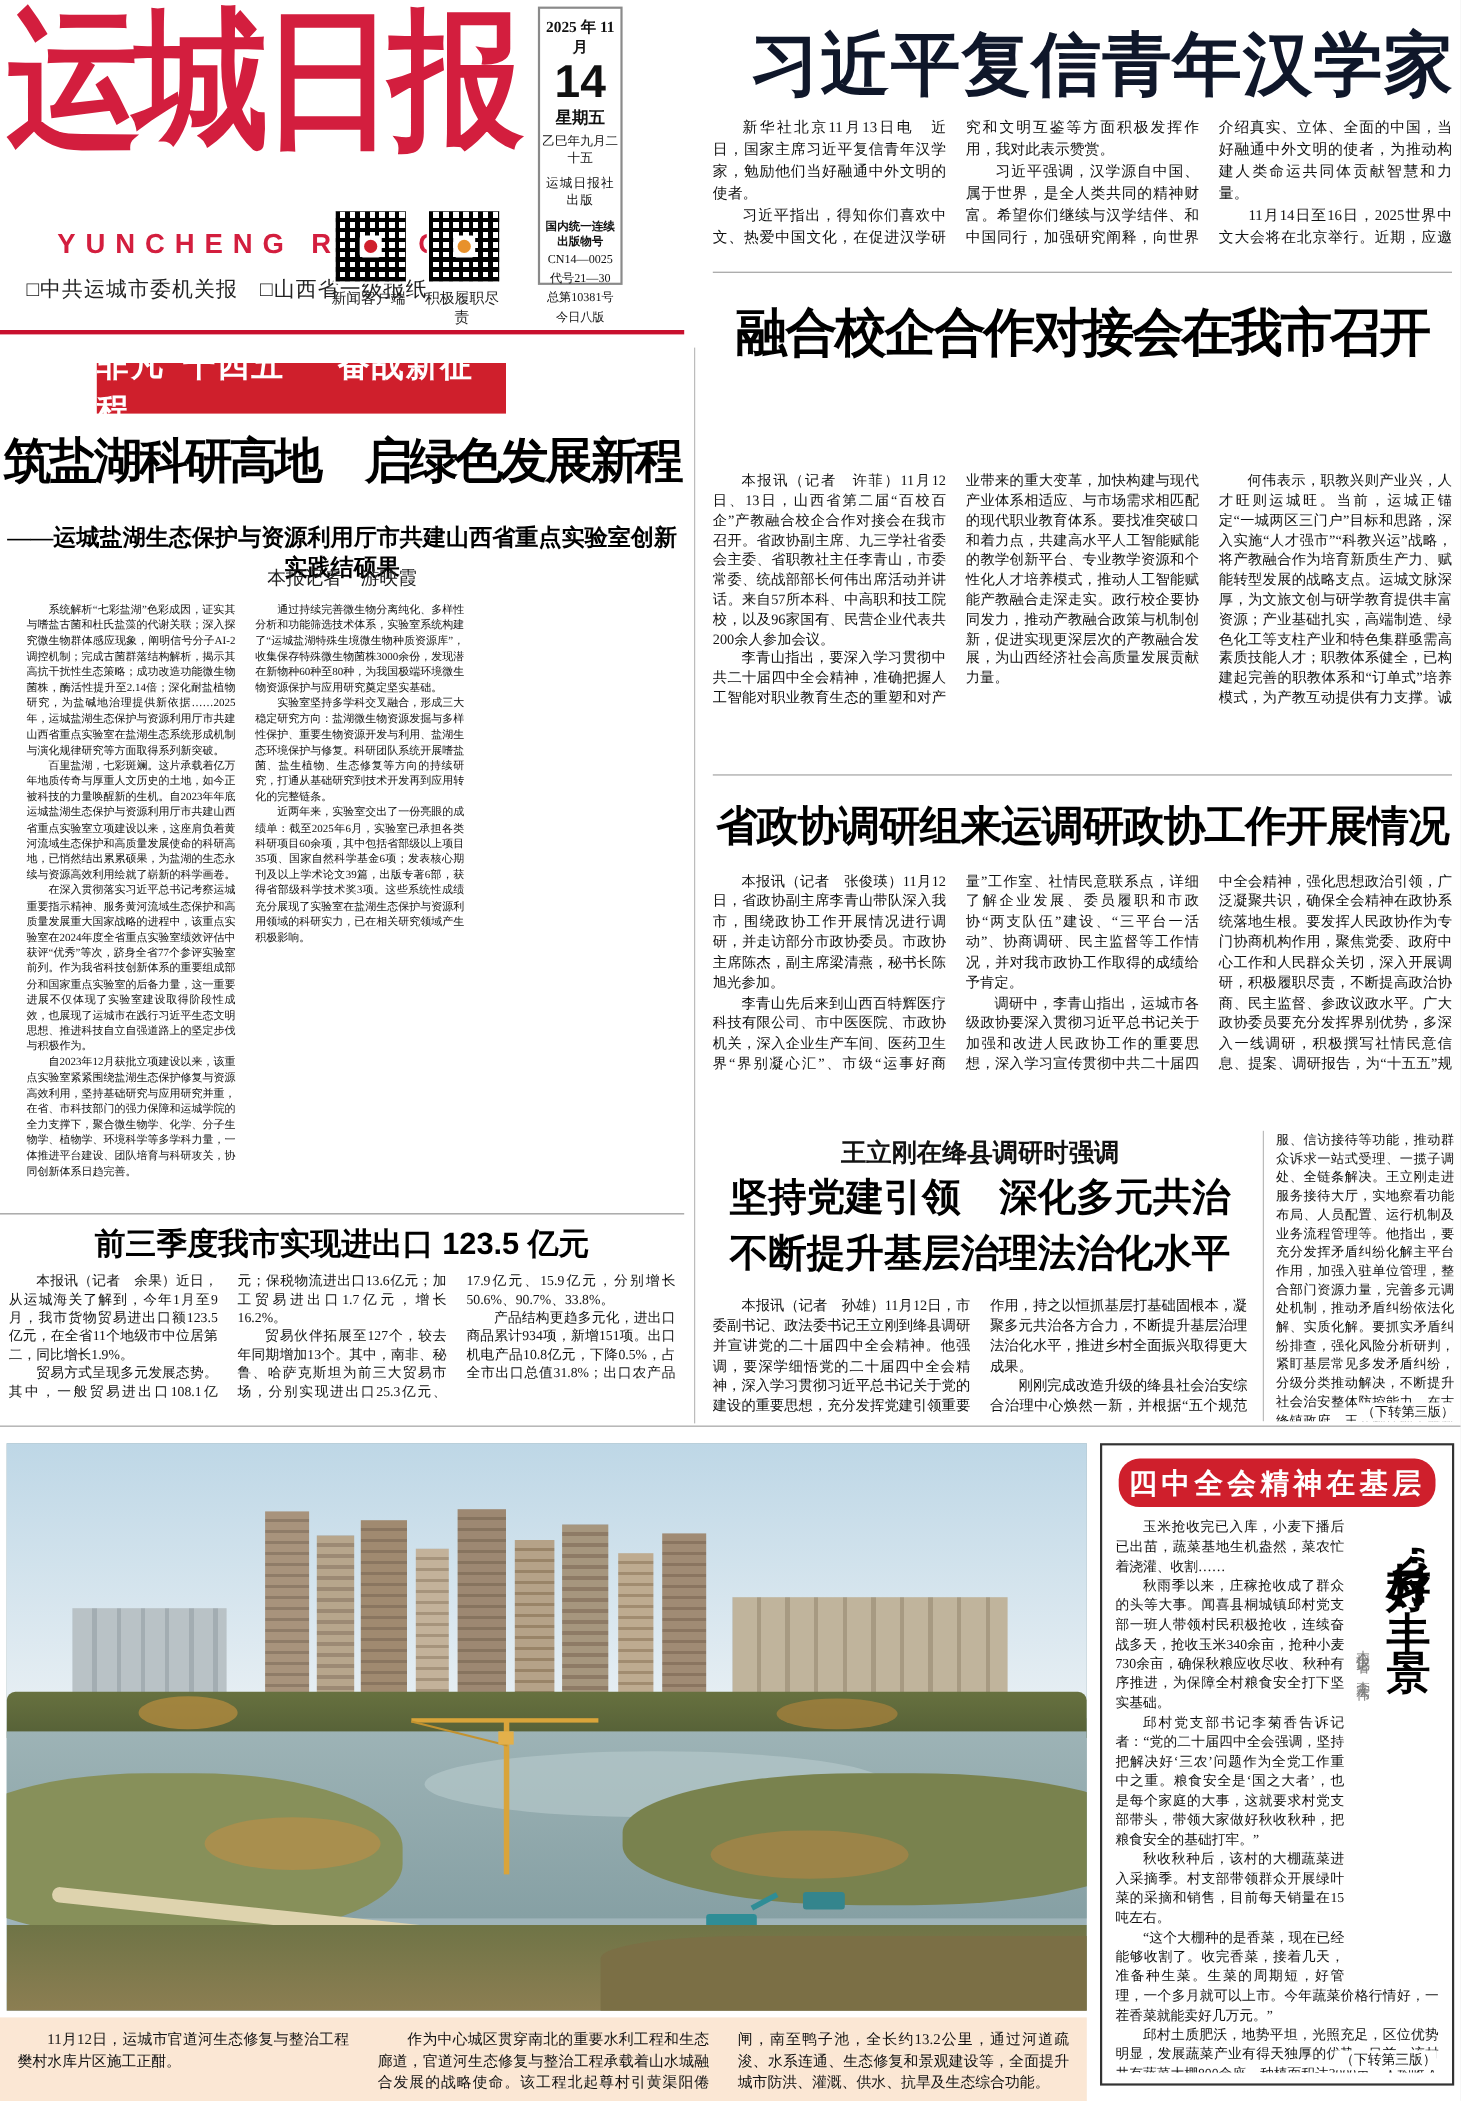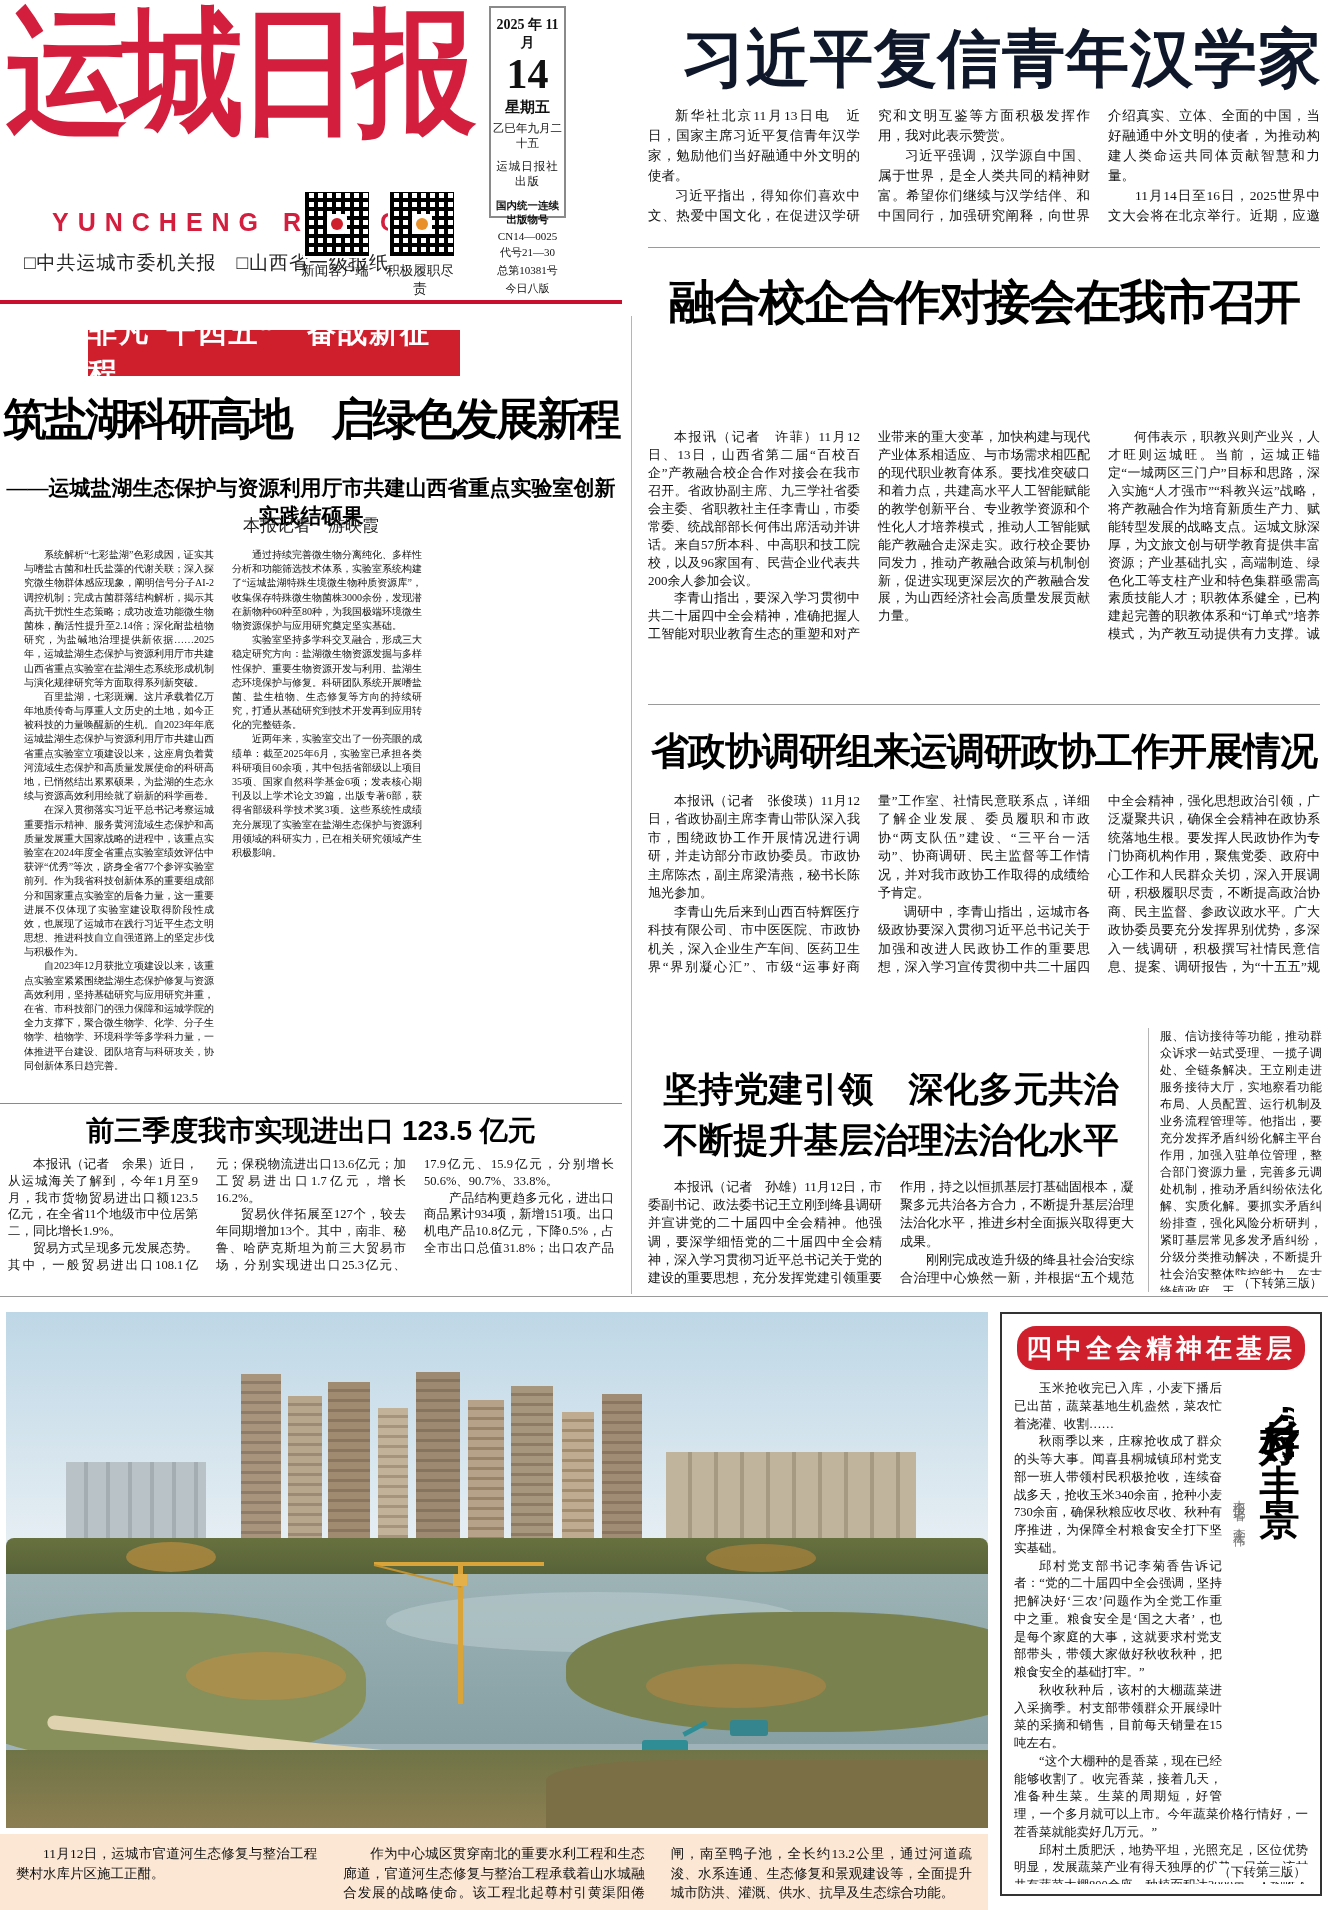--- a/index.html
+++ b/index.html
@@ -15,25 +15,25 @@
            font-family:"Liberation Sans", sans-serif;}
   .mast-tagline{left:24px;top:250px;font-size:19px;color:#222;letter-spacing:1px;}
   .qr{width:64px;height:64px;border:2px solid #fff;
       background-image:repeating-linear-gradient(0deg,#000 0 4px,rgba(255,255,255,0) 4px 9px),
                        repeating-linear-gradient(90deg,#000 0 4px,#fff 4px 9px);}
   .qr .qr-badge{position:absolute;left:22px;top:22px;width:20px;height:20px;background:#fff;
       border-radius:3px;display:flex;align-items:center;justify-content:center;}
   .qr .qr-dot{width:12px;height:12px;border-radius:50%;}
   .qr-label{width:80px;text-align:center;font-size:13.5px;color:#222;}
   
-  .datebox{left:489px;top:6px;width:77px;height:212px;border:2px solid #8a8a8a;
+  .datebox{left:489px;top:6px;width:77px;height:253px;border:2px solid #8a8a8a;
            display:flex;flex-direction:column;align-items:center;text-align:center;
            padding-top:8px;box-sizing:border-box;background:#fff;}
   .db-ym{font-size:14px;font-weight:bold;}
-  .db-day{font-size:42px;font-weight:bold;line-height:1.05;font-family:Liberation Serif, serif;}
+  .db-day{font-size:42px;font-weight:bold;line-height:1.05;font-family:Liberation Sans, sans-serif;}
   .db-week{font-size:15px;font-weight:bold;margin-top:2px;}
   .db-lunar{font-size:11.5px;margin-top:4px;}
   .db-pub{font-size:11.5px;margin-top:8px;letter-spacing:1px;}
   .db-issn-label{font-size:10.5px;font-weight:bold;margin-top:10px;}
   .db-small{font-size:11px;margin-top:3px;}
   
   .redrule{left:0;top:300px;width:622px;height:4px;background:#c8102e;}
   .vdiv-main{left:631px;top:316px;width:1px;height:978px;background:#b5b5b5;}
   .hr-left{left:0;top:1103px;width:622px;height:1px;background:#8a8a8a;}
   .hr-full{left:0;top:1296px;width:1328px;height:1px;background:#9a9a9a;}
@@ -155,20 +155,21 @@
       <p>何伟表示，职教兴则产业兴，人才旺则运城旺。当前，运城正锚定“一城两区三门户”目标和思路，深入实施“人才强市”“科教兴运”战略，将产教融合作为培育新质生产力、赋能转型发展的战略支点。运城文脉深厚，为文旅文创与研学教育提供丰富资源；产业基础扎实，高端制造、绿色化工等支柱产业和特色集群亟需高素质技能人才；职教体系健全，已构建起完善的职教体系和“订单式”培养模式，为产教互动提供有力支撑。诚邀各方携手深化校企合作与产学研融合，为推进中国式现代化运城实践贡献力量。</p>
     </div>
 
   <div class="abs zx-hl">省政协调研组来运调研政协工作开展情况</div>
   <div class="abs cols zx-body">
       <p>本报讯（记者　张俊瑛）11月12日，省政协副主席李青山带队深入我市，围绕政协工作开展情况进行调研，并走访部分市政协委员。市政协主席陈杰，副主席梁清燕，秘书长陈旭光参加。</p>
       <p>李青山先后来到山西百特辉医疗科技有限公司、市中医医院、市政协机关，深入企业生产车间、医药卫生界“界别凝心汇”、市级“运事好商量”工作室、社情民意联系点，详细了解企业发展、委员履职和市政协“两支队伍”建设、“三平台一活动”、协商调研、民主监督等工作情况，并对我市政协工作取得的成绩给予肯定。</p>
       <p>调研中，李青山指出，运城市各级政协要深入贯彻习近平总书记关于加强和改进人民政协工作的重要思想，深入学习宣传贯彻中共二十届四中全会精神，强化思想政治引领，广泛凝聚共识，确保全会精神在政协系统落地生根。要发挥人民政协作为专门协商机构作用，聚焦党委、政府中心工作和人民群众关切，深入开展调研，积极履职尽责，不断提高政治协商、民主监督、参政议政水平。广大政协委员要充分发挥界别优势，多深入一线调研，积极撰写社情民意信息、提案、调研报告，为“十五五”规划编制建言献策，以实际行动助推中国式现代化建设。</p>
     </div>
 
+  <div class="abs wang-kicker">王立刚在绛县调研时强调</div>
   <div class="abs wang-hl">
     <div>坚持党建引领　深化多元共治</div>
     <div>不断提升基层治理法治化水平</div>
   </div>
   <div class="abs cols wang-body">
       <p>本报讯（记者　孙雄）11月12日，市委副书记、政法委书记王立刚到绛县调研并宣讲党的二十届四中全会精神。他强调，要深学细悟党的二十届四中全会精神，深入学习贯彻习近平总书记关于党的建设的重要思想，充分发挥党建引领重要作用，持之以恒抓基层打基础固根本，凝聚多元共治各方合力，不断提升基层治理法治化水平，推进乡村全面振兴取得更大成果。</p>
       <p>刚刚完成改造升级的绛县社会治安综合治理中心焕然一新，并根据“五个规范化”的要求，集成了纠纷调解、法律咨询、行政裁决、诉服检</p>
     </div>
   <div class="abs wang-right">
     <p class="noindent" style="margin:0;">服、信访接待等功能，推动群众诉求一站式受理、一揽子调处、全链条解决。王立刚走进服务接待大厅，实地察看功能布局、人员配置、运行机制及业务流程管理等。他指出，要充分发挥矛盾纠纷化解主平台作用，加强入驻单位管理，整合部门资源力量，完善多元调处机制，推动矛盾纠纷依法化解、实质化解。要抓实矛盾纠纷排查，强化风险分析研判，紧盯基层常见多发矛盾纠纷，分级分类推动解决，不断提升社会治安整体防控能力。在古绛镇政府，王立刚详细了解新时代党建引领基层治理示范区创建、矛盾纠纷排查化解等工作。</p>

